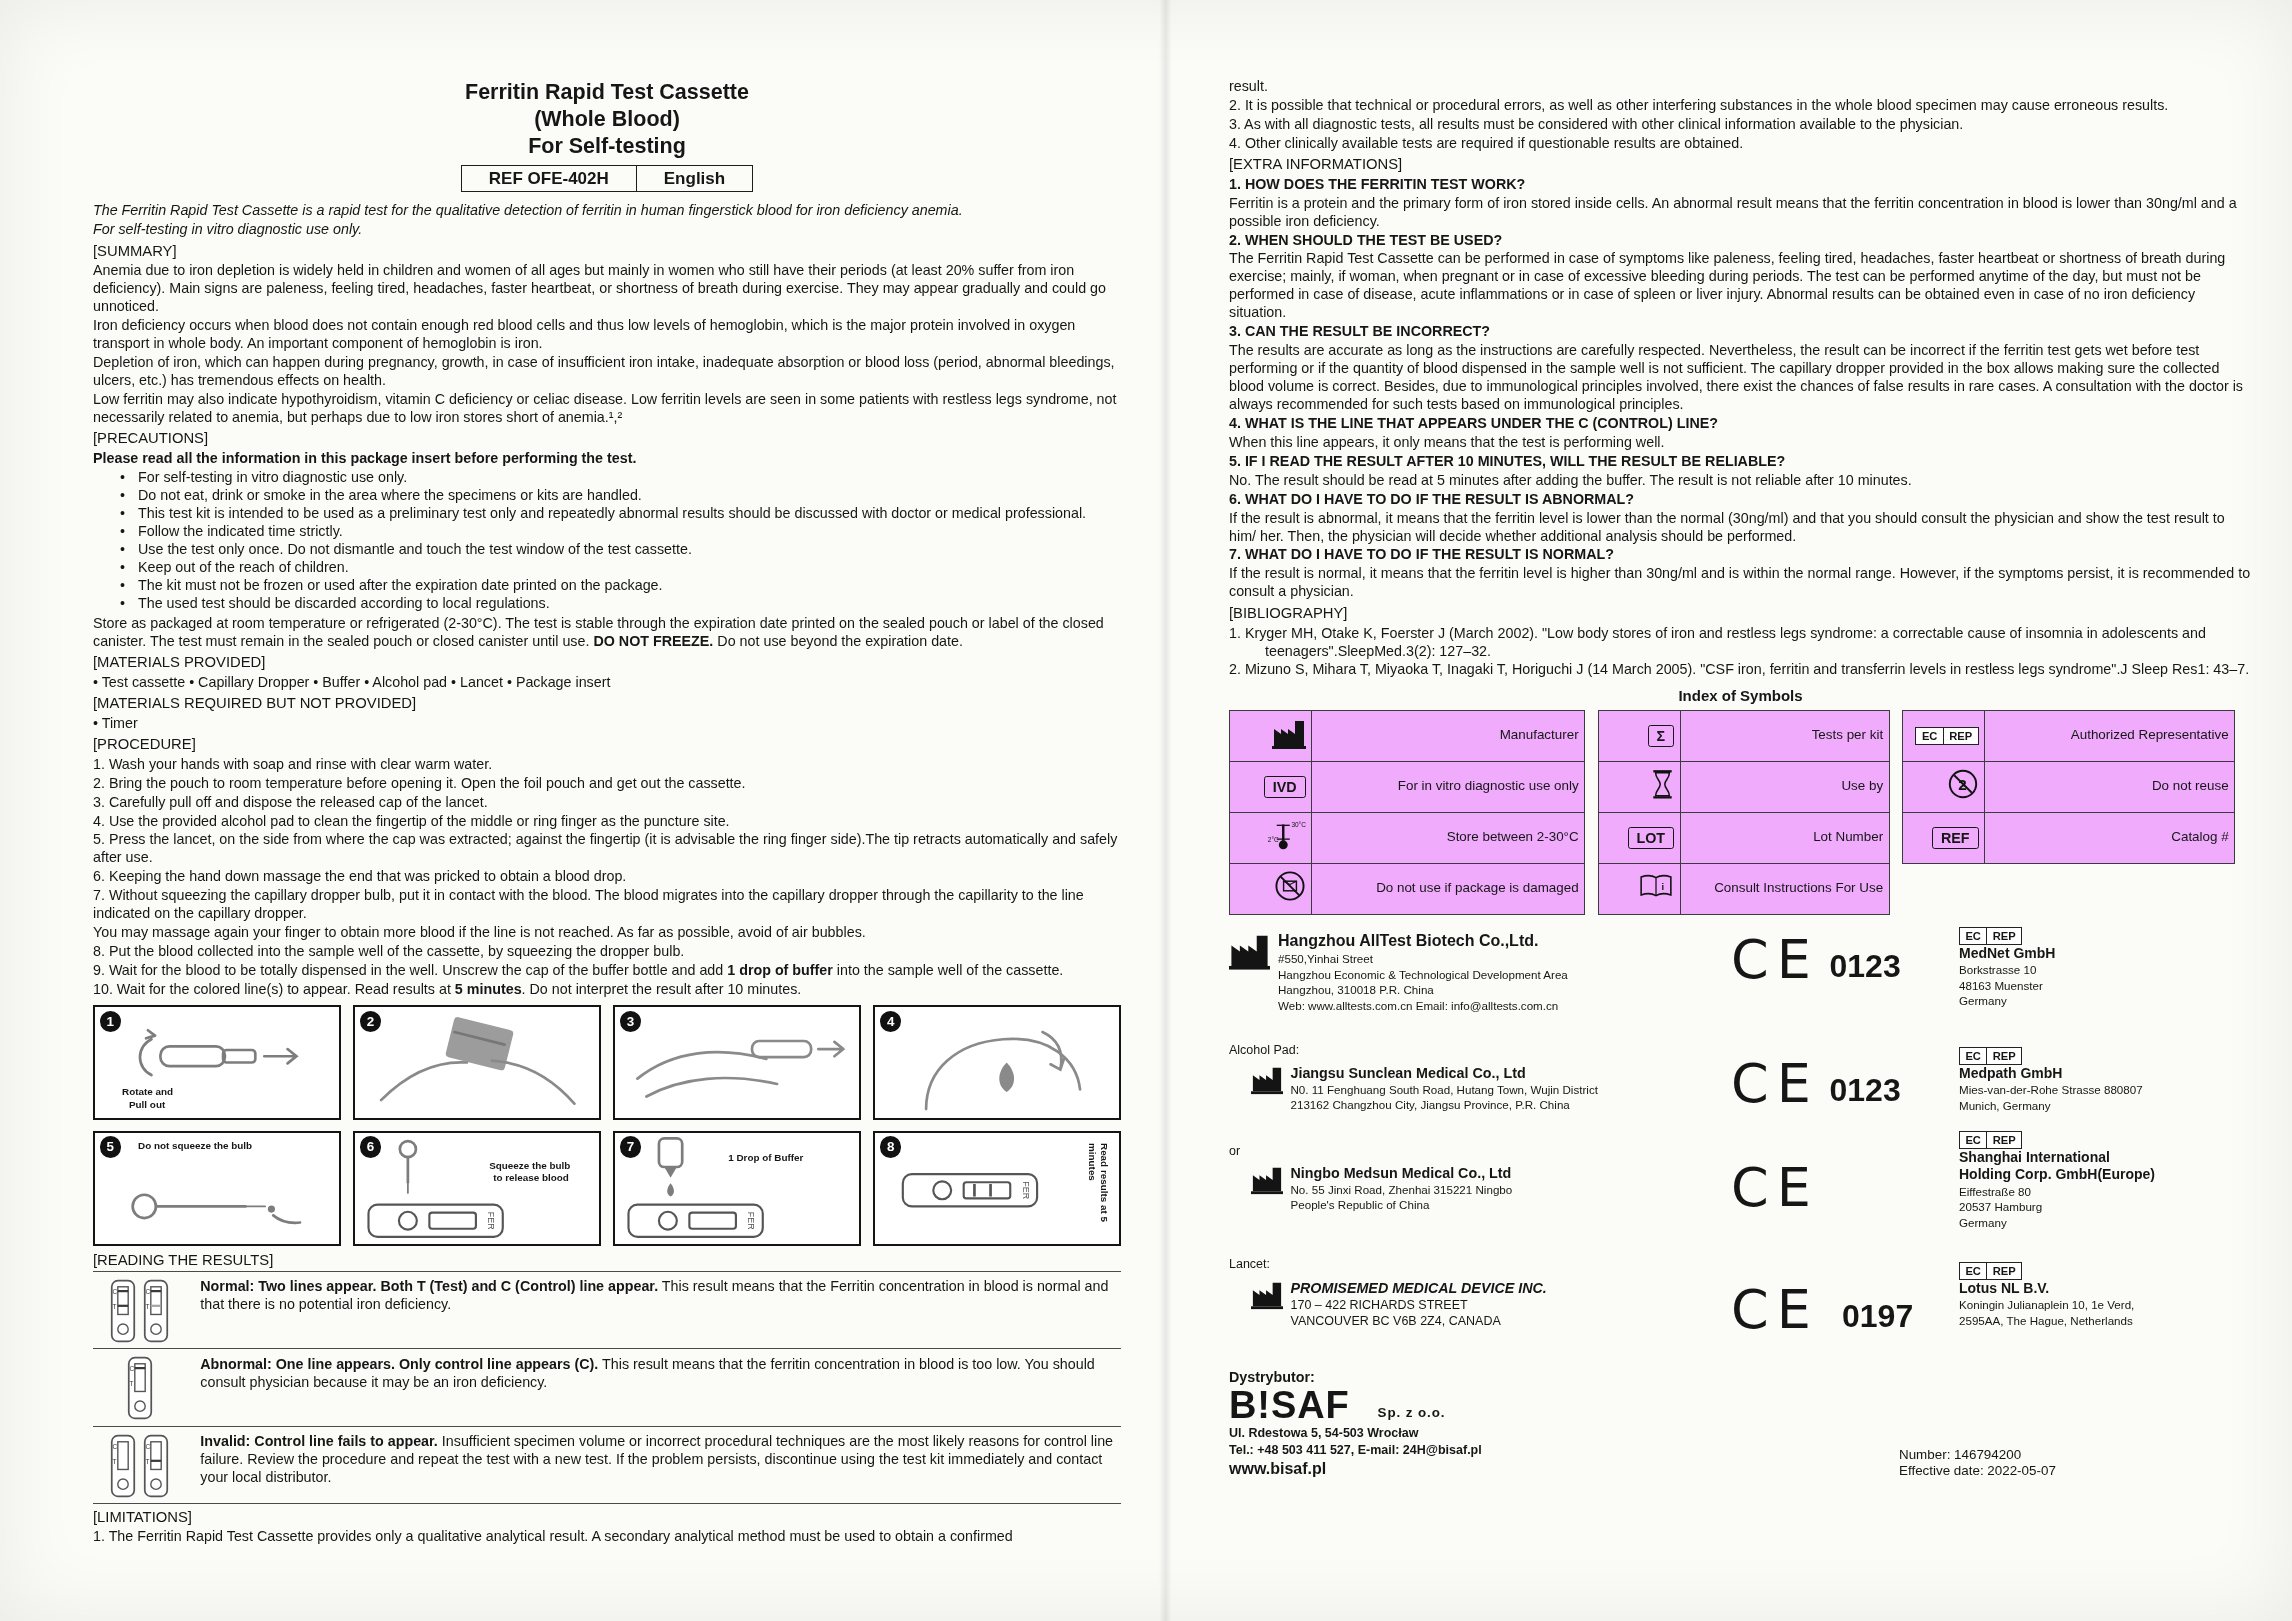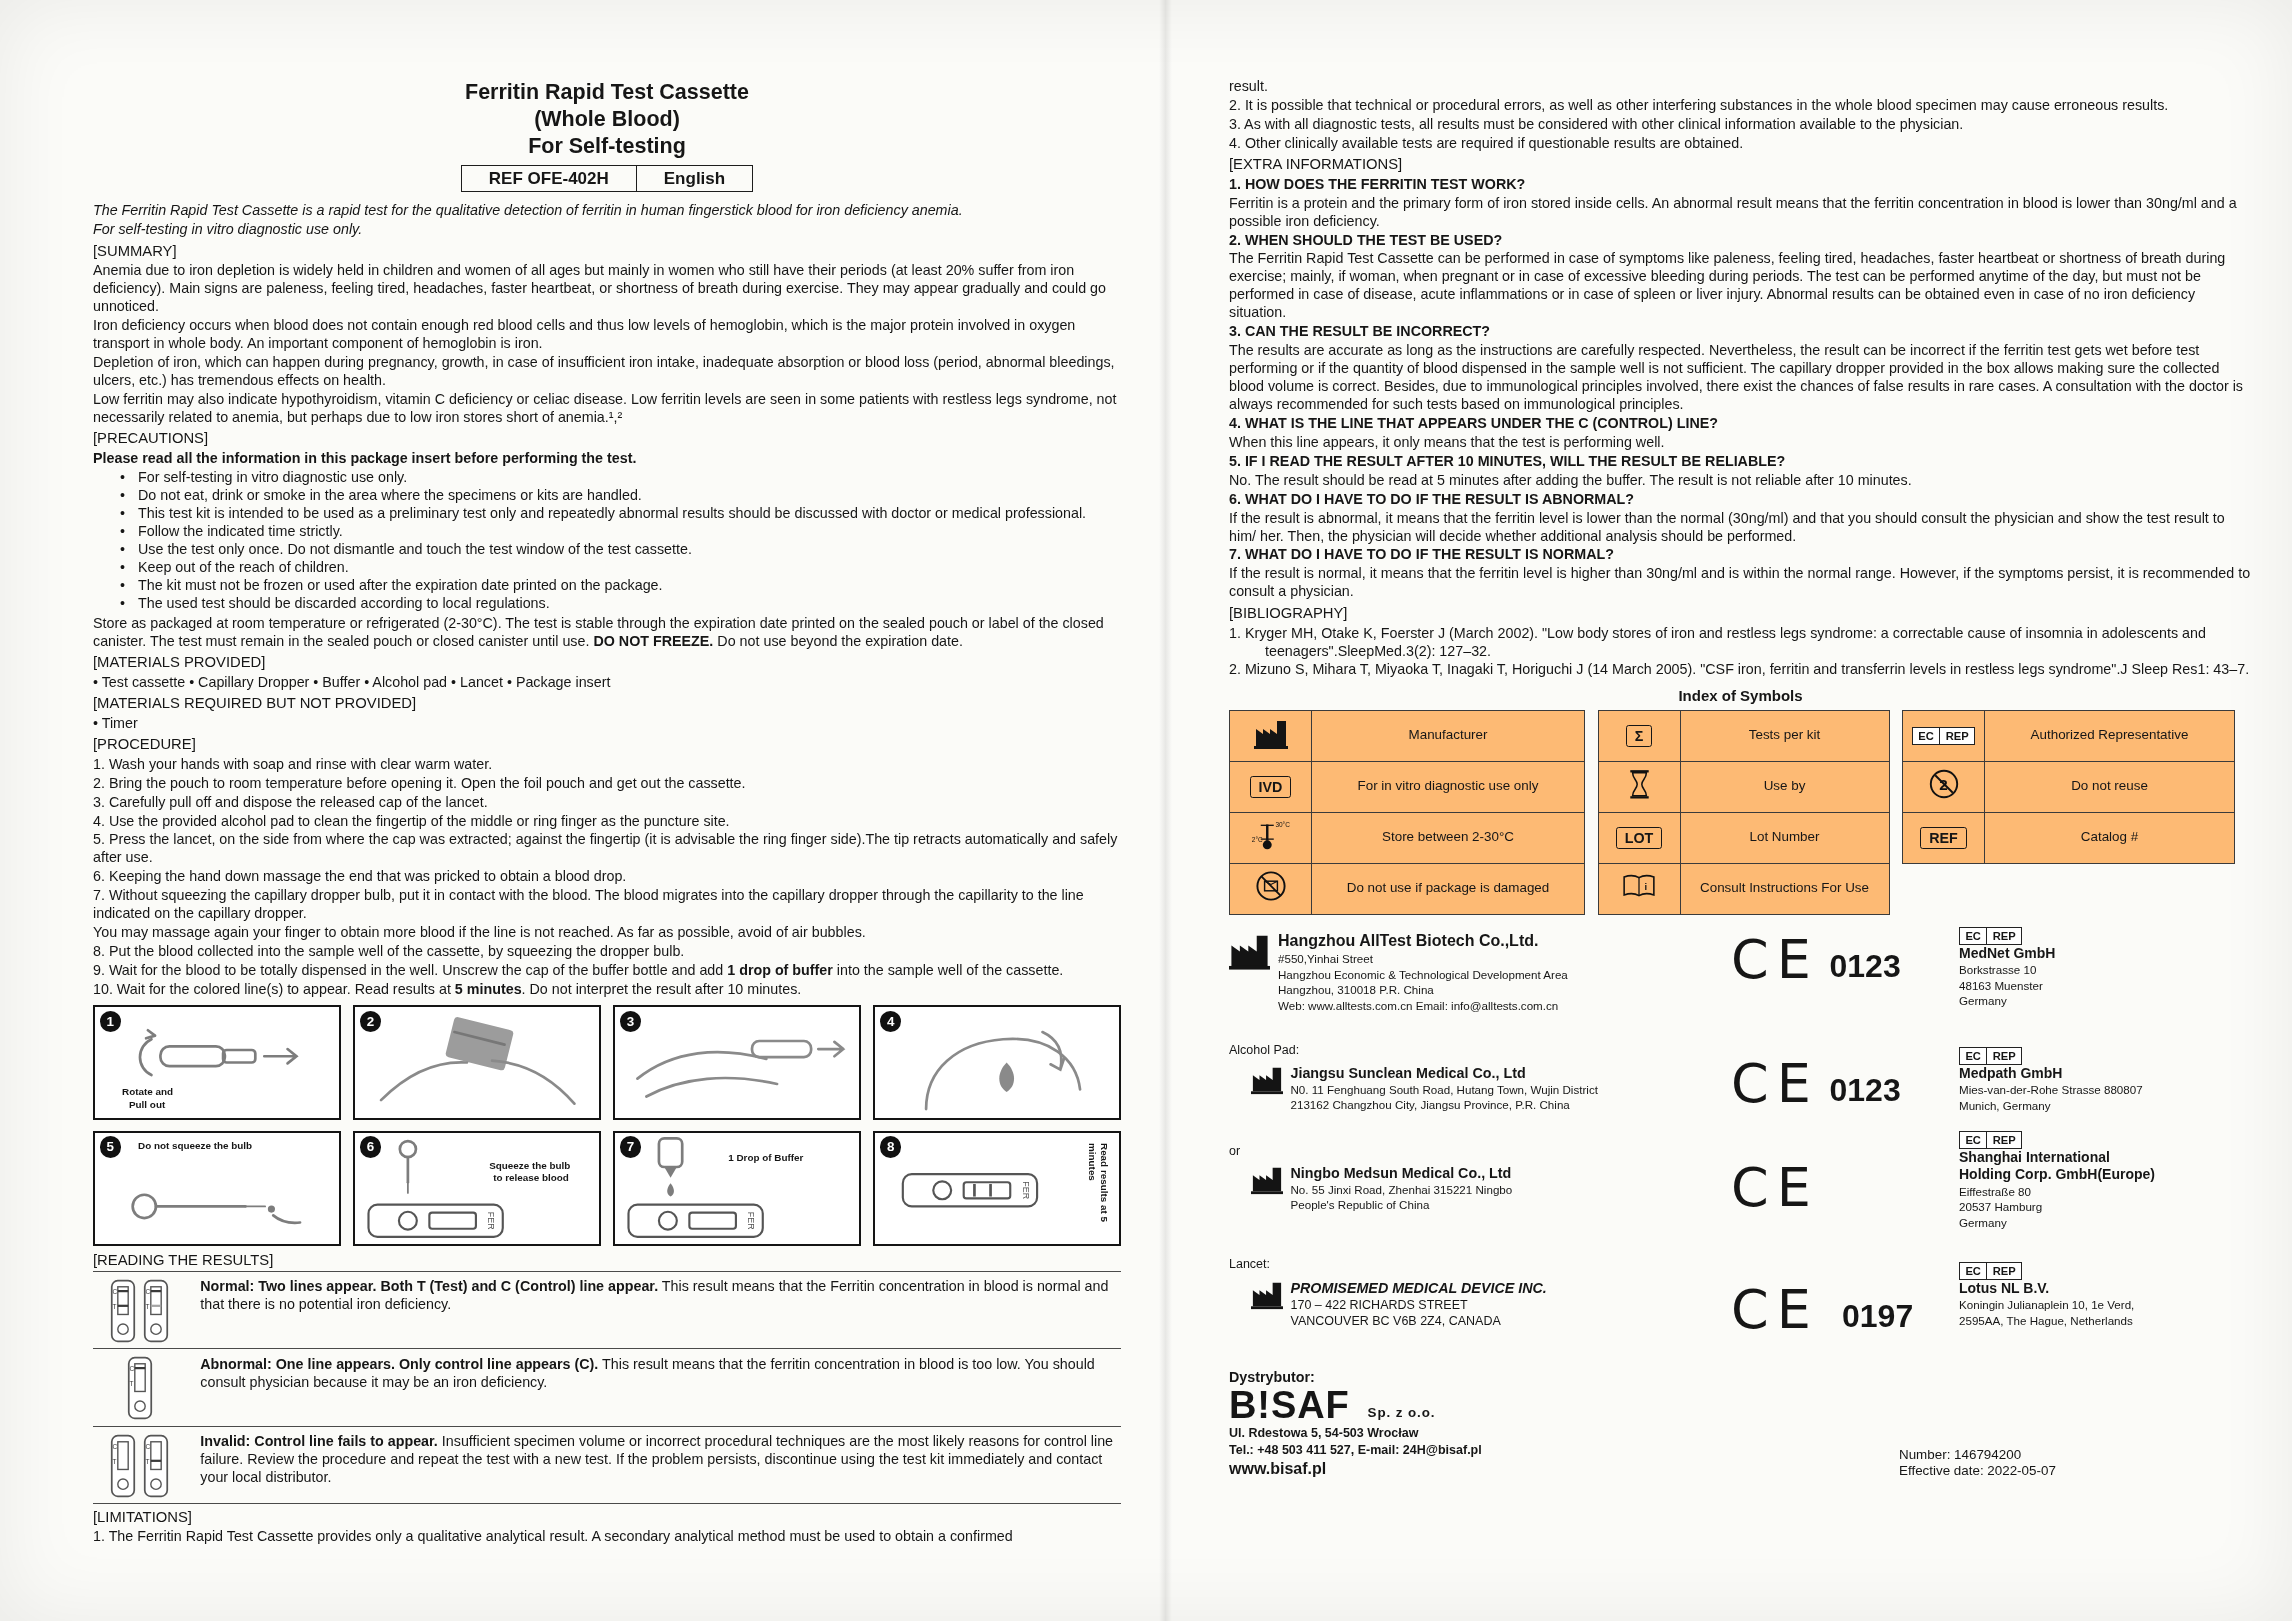--- a/index.html
+++ b/index.html
@@ -37,43 +37,43 @@
   
   .resrow{display:flex;gap:14.3px;border-top:1.4px solid #4a4a4a;padding:5.4px 0;align-items:flex-start}
   .resrow.last{border-bottom:1.4px solid #4a4a4a}
   .resicons{flex:0 0 93px;display:flex;gap:6.3px;justify-content:center;align-items:center;padding-top:1.8px}
   .restext{flex:1}
   .vcas{width:26px;height:64px}
   
   .symtitle{text-align:center;font-weight:bold;font-size:15px;margin:9px 0 3.6px 0}
   .symtables{display:flex;gap:12.5px;align-items:flex-start}
   table.symtable{border-collapse:collapse}
-  table.symtable td{border:1.5px solid #3b3b3b;height:51px;text-align:center;vertical-align:middle;
-                    font-size:13.4px;padding:1.8px 5.4px;background:#fdba74}
+  table.symtable td{border:1.5px solid #3b3b3b;height:51px;text-align:right;vertical-align:middle;
+                    font-size:13.4px;padding:1.8px 5.4px;background:#f0abfc}
   td.icell{width:82px}
   .w1{width:356px}.w2{width:292px}.w3{width:333px}
   .badgebox{display:inline-block;border:1.8px solid #161616;font-weight:bold;font-size:14.3px;
             padding:1.8px 8px;border-radius:2.7px;line-height:1.15}
   .ecbadge{display:inline-flex;font-size:11.2px;font-weight:bold}
   .ecbadge span{border:1.5px solid #222;padding:0 5.4px;line-height:16px;background:#fff}
   .ecbadge span + span{border-left:none}
   
   .mfgwrap{position:relative;height:618px;margin-top:10.7px}
   .abs{position:absolute}
   .mfghead{display:flex;gap:8px;align-items:flex-start}
   .small13{font-size:11.6px;line-height:1.35}
   .small14{font-size:12.5px;line-height:1.35}
   .mfgname{font-size:16px;font-weight:bold}
   .subname{font-size:14.3px;font-weight:bold}
   .cemark{display:flex;align-items:flex-end;gap:10.7px}
   .ce{font-family:"DejaVu Sans",sans-serif;font-size:54px;line-height:0.8;letter-spacing:8px;font-weight:400}
   .cenum{font-size:32px;font-weight:bold;line-height:0.9}
   .repblock{width:296px}
   .repblock .b{font-size:14px}
-  .bisaf-logo{font-size:38px;font-weight:bold;letter-spacing:0.9px;line-height:1.05;display:flex;align-items:flex-end;gap:18px}
+  .bisaf-logo{font-size:38px;font-weight:bold;letter-spacing:0.9px;line-height:1.05;display:flex;align-items:flex-end;gap:28px}
   .bisaf-sub{font-size:13.4px;font-weight:bold;padding-bottom:5.4px}
   p.refitem{padding-left:36px;text-indent:-36px;margin:0 0 0.9px 0}
   .qa-q{font-weight:bold;margin:0.9px 0 0 0}
 </style>
 </head>
 <body>
 
 <svg width="0" height="0" style="position:absolute">
   <defs>
     <g id="factory">

